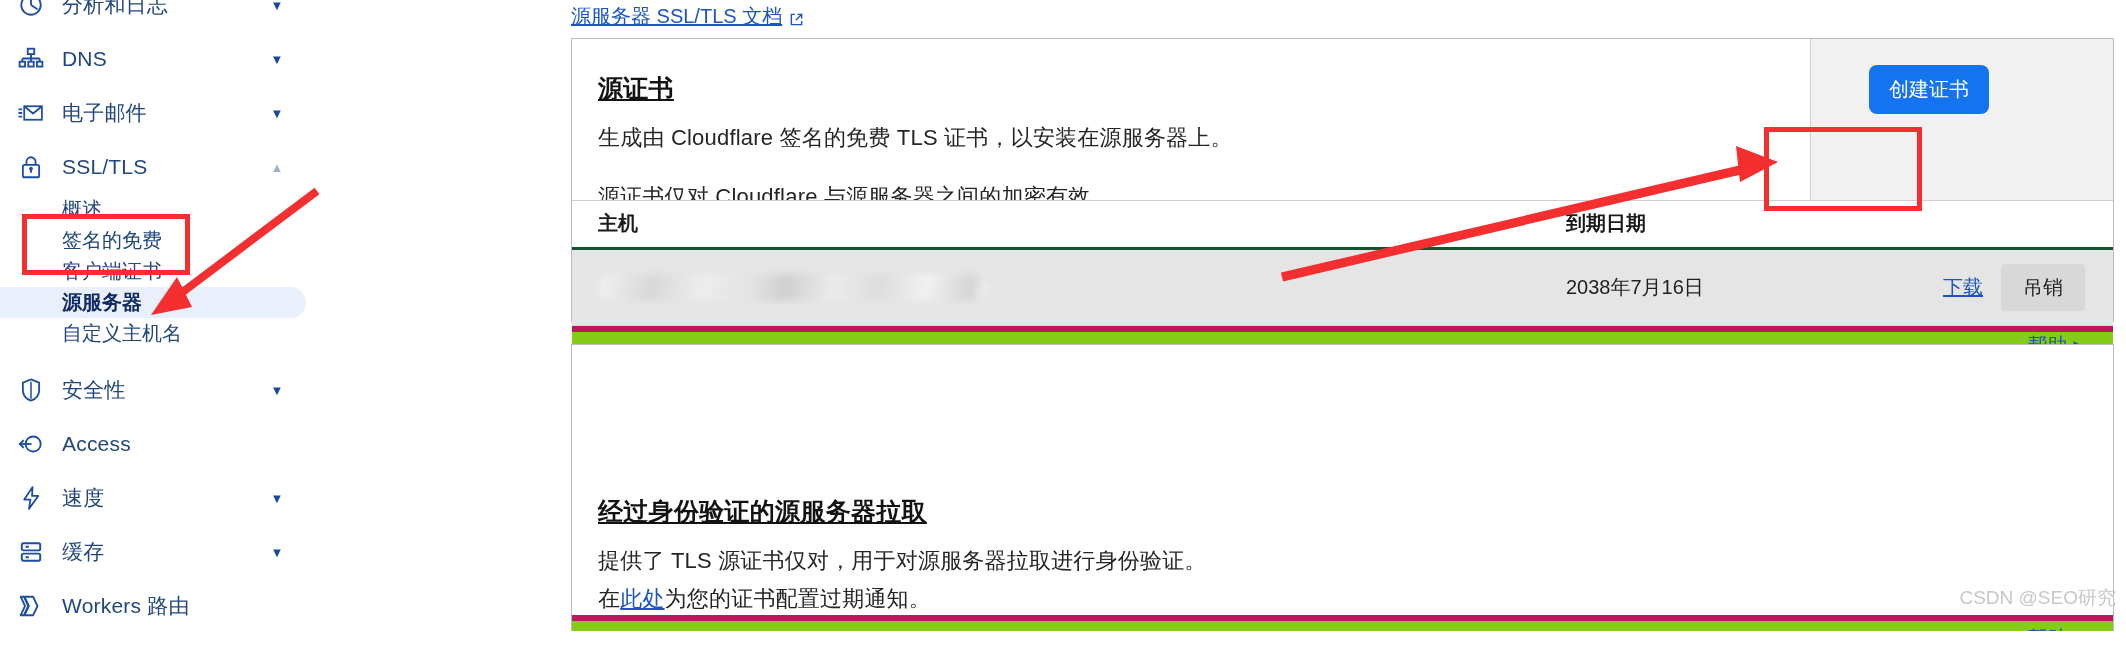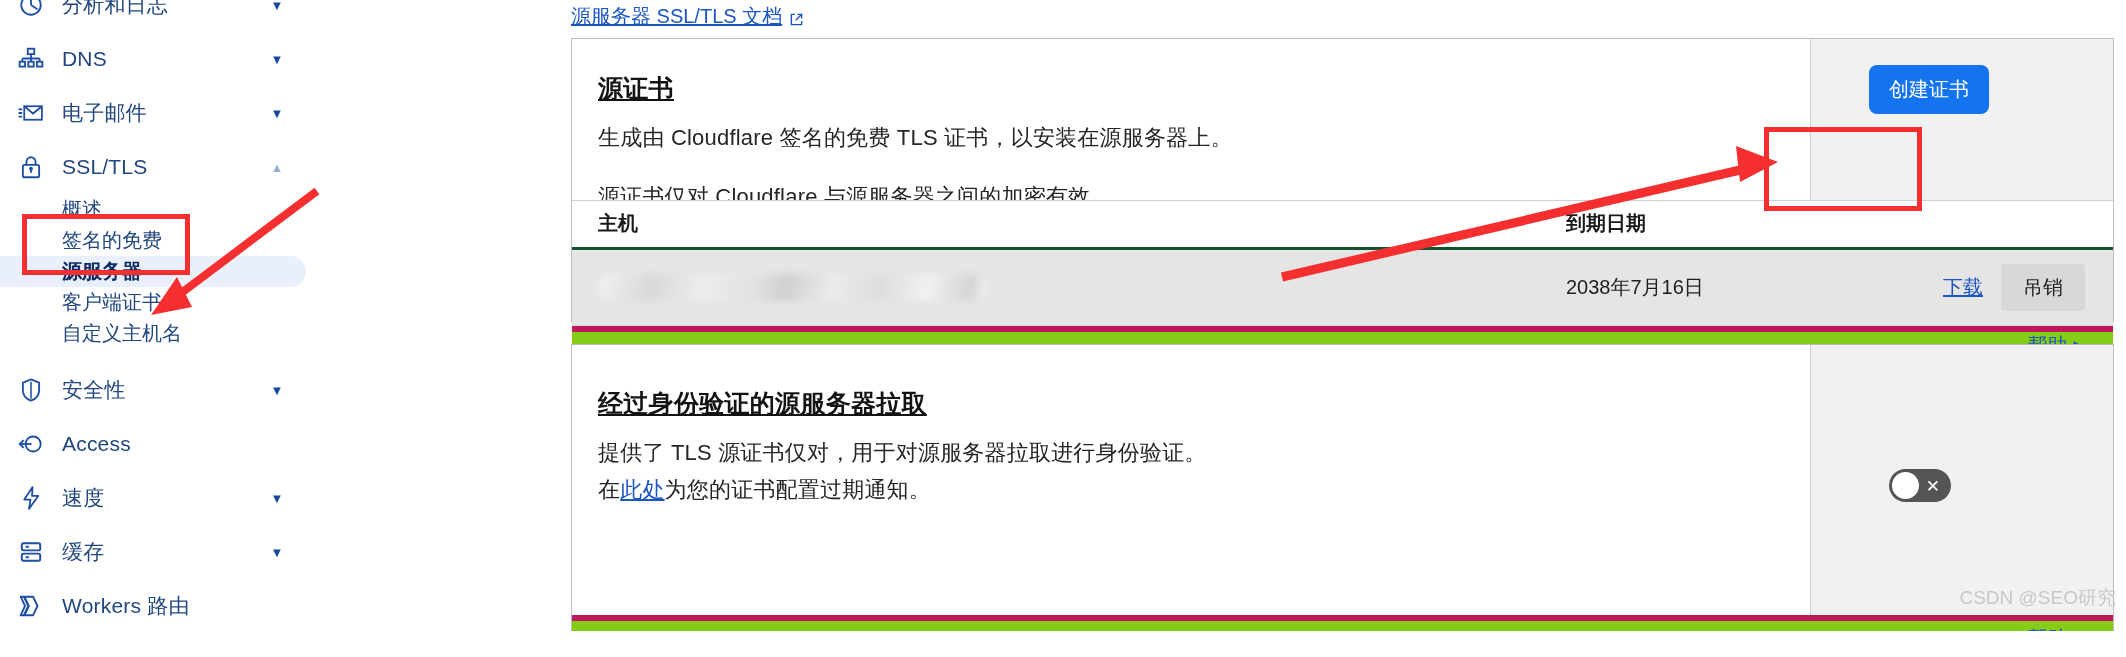--- a/index.html
+++ b/index.html
@@ -71,21 +71,21 @@
   #card-origin{top:38px;width:1543px;height:284px;}
   #card-pull{top:344px;width:1543px;height:313px;}
 
   .card-top{display:flex;flex:0 0 auto;}
   .card-left{flex:1 1 auto;padding:33px 0 0 26px;box-sizing:border-box;}
   .card-right{
     flex:0 0 302px;background:#f1f1f1;border-left:1px solid #cfcfcf;
     position:relative;
   }
   #card-origin .card-top{height:161px;}
-  #card-pull .card-top{height:270px;}
+  #card-pull .card-top{height:270px;align-items:flex-end;}
   #card-pull .card-left{padding-top:42px;}
 
   .card-title{font-size:25px;font-weight:bold;color:#131313;margin:0 0 16px 0;letter-spacing:.3px;text-decoration:underline;}
   .card-desc{font-size:22px;color:#252525;line-height:1.52;margin:0;letter-spacing:.2px;}
   .card-desc + .card-desc{margin-top:26px;}
   .inline-link{color:#1b55c4;text-decoration:underline;}
 
   .btn-primary{
     position:absolute;left:58px;top:26px;
     background:#1474ef;color:#ffffff;border:0;border-radius:8px;
@@ -227,25 +227,25 @@
           <i>▲</i>
         </span>
     </div>
 
     <div class="sub-item">
       <span>概述</span>
     </div>
     <div class="sub-item">
       <span>签名的免费</span>
     </div>
+    <div class="sub-item">
+      <span>客户端证书</span>
+    </div>
     <div class="sub-item active">
       <span>源服务器</span>
-    </div>
-    <div class="sub-item">
-      <span>客户端证书</span>
     </div>
     <div class="sub-item">
       <span>自定义主机名</span>
     </div>
 
     <div class="nav-item" style="margin-top:14px;">
       <span class="nav-icon">
         <svg width="24" height="26" viewBox="0 0 22 24" fill="none" stroke="#1d4ea2" stroke-width="1.7">
           <path d="M11 2.2l7.5 3v7c0 5.2-3.6 8.3-7.5 9.6C7.1 20.5 3.5 17.4 3.5 12.2v-7z"></path>
           <path d="M11 4.3v15.8" stroke-width="1.4"></path>

